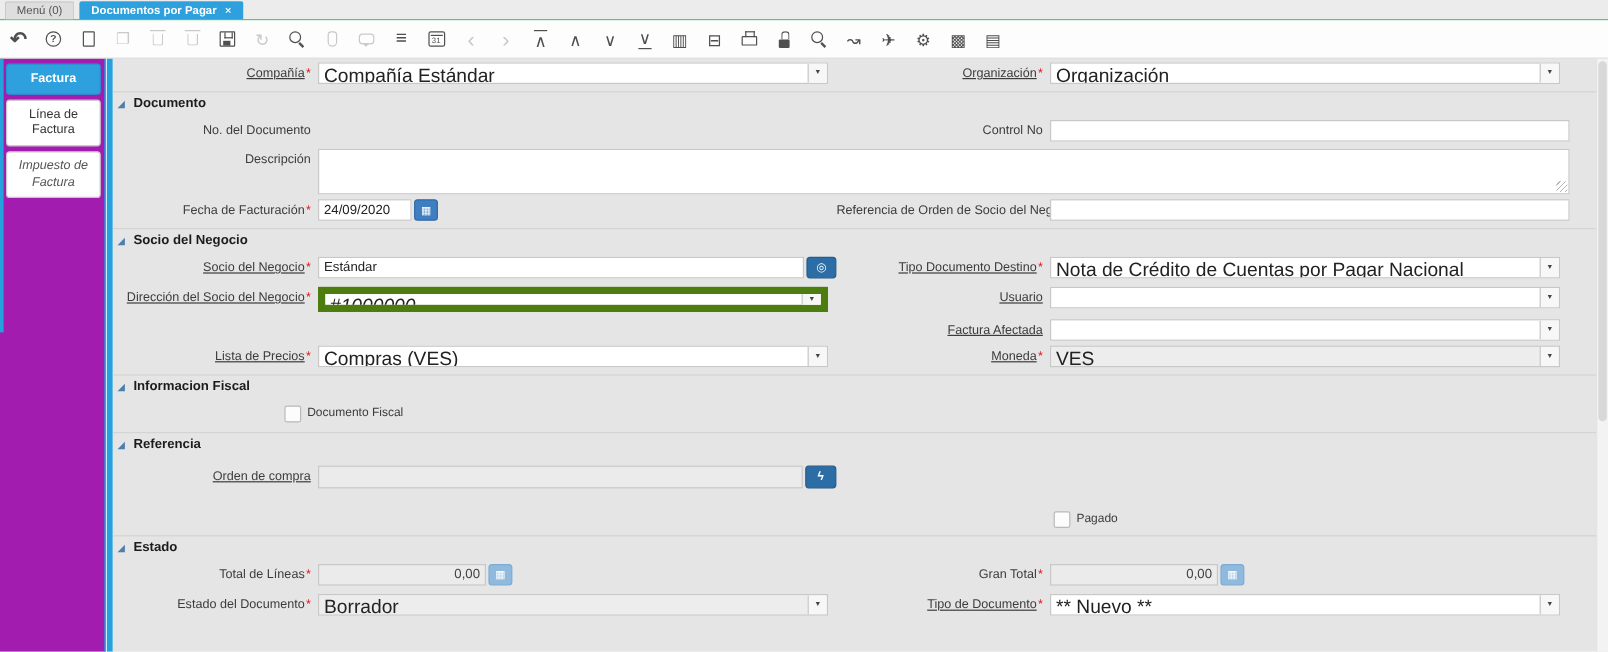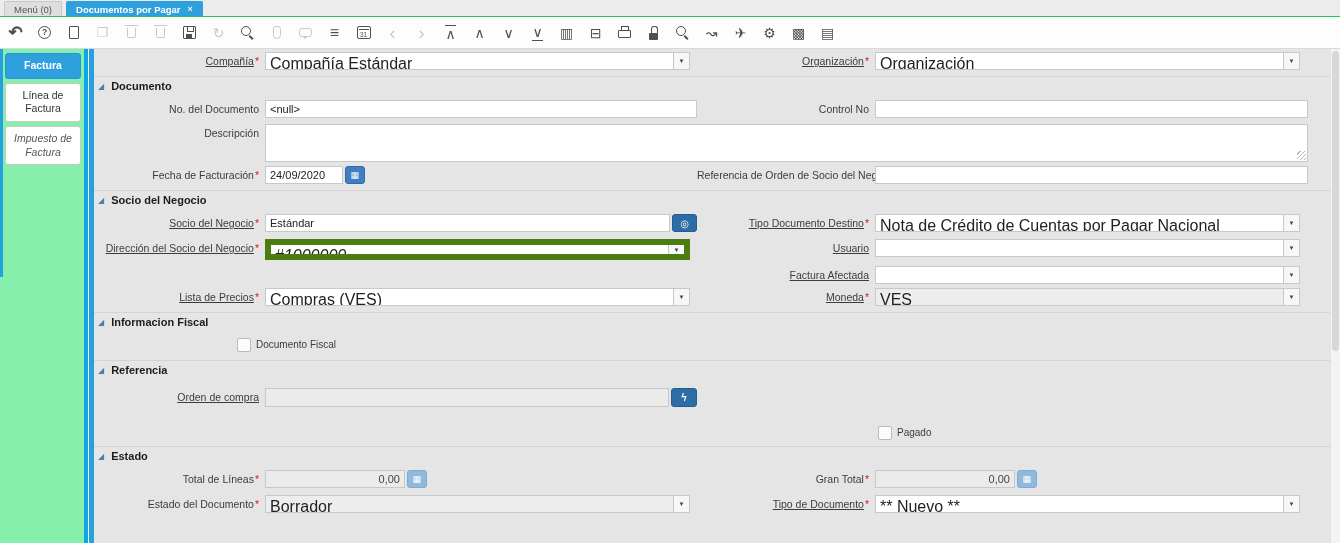--- a/index.html
+++ b/index.html
@@ -49,21 +49,21 @@
   .tbi[data-name="first-record-icon"] .g { border-top:1.7px solid currentColor; padding-top:1px; }
   .tbi[data-name="last-record-icon"] .g { border-bottom:1.7px solid currentColor; padding-bottom:1px; }
   .tbi[data-name="print-icon"] .g { width:13px; height:8px; border:1.4px solid currentColor; border-radius:1px; position:relative; margin-top:3px; }
   .tbi[data-name="print-icon"] .g::before { content:''; position:absolute; top:-5px; left:2px; width:6px; height:4px; border:1.4px solid currentColor; border-bottom:none; }
   .tbi[data-name="lock-icon"] .g { position:relative; width:10px; height:14px; }
   .tbi[data-name="lock-icon"] .g::before { content:''; position:absolute; top:0; left:2px; width:5px; height:6px;
     border:1.5px solid currentColor; border-bottom:none; border-radius:3px 3px 0 0; }
   .tbi[data-name="lock-icon"] .g::after { content:''; position:absolute; bottom:0; left:0; width:9px; height:7px; background:currentColor; border-radius:1px; }
 
   
-  #sidebar { position:absolute; left:0; top:49px; width:88px; bottom:0; background:#86efac; border-right:4px solid #0ea5e9; }
+  #sidebar { position:absolute; left:0; top:49px; width:88px; bottom:0; background:#a21caf; border-right:1px solid #0ea5e9; }
   #sidebar::before { content:''; position:absolute; left:0; top:0; width:3px; height:228px; background:#25a2de; }
   .stab { margin:4px 3px 2px 5px; background:#fff; border:1px solid #c8c8c8; border-radius:3px;
     padding:5px 3px; text-align:center; font-size:10.5px; color:#333; line-height:1.3; cursor:default; }
   .stab.active { background:#2da0dd; border-color:#2397d6; color:#fff; font-weight:bold; }
   .stab.italic { font-style:italic; color:#555; }
 
   
   #splitter { position:absolute; left:89px; top:49px; width:5px; bottom:0; background:#25a2de; }
 
   
@@ -241,23 +241,20 @@
   </div>
 
   <div class="secbar" data-name="section-documento">
     <span class="tri" data-name="collapse-icon">◢</span>
     <span class="stitle">Documento</span>
   </div>
 
   <div class="frow">
     <div class="half l">
       <span class="flabel" data-name="no-documento-label"><span>No. del Documento</span></span>
-      <div class="fin">
-          <div class="tin" data-name="no-documento-input">&lt;null&gt;</div>
-        </div>
     </div>
     <div class="half r">
       <span class="flabel" data-name="control-no-label"><span>Control No</span></span>
       <div class="fin">
           <div class="tin" data-name="control-no-input"></div>
         </div>
     </div>
   </div>
 
   <div class="frow" style="margin-bottom:4px;">

